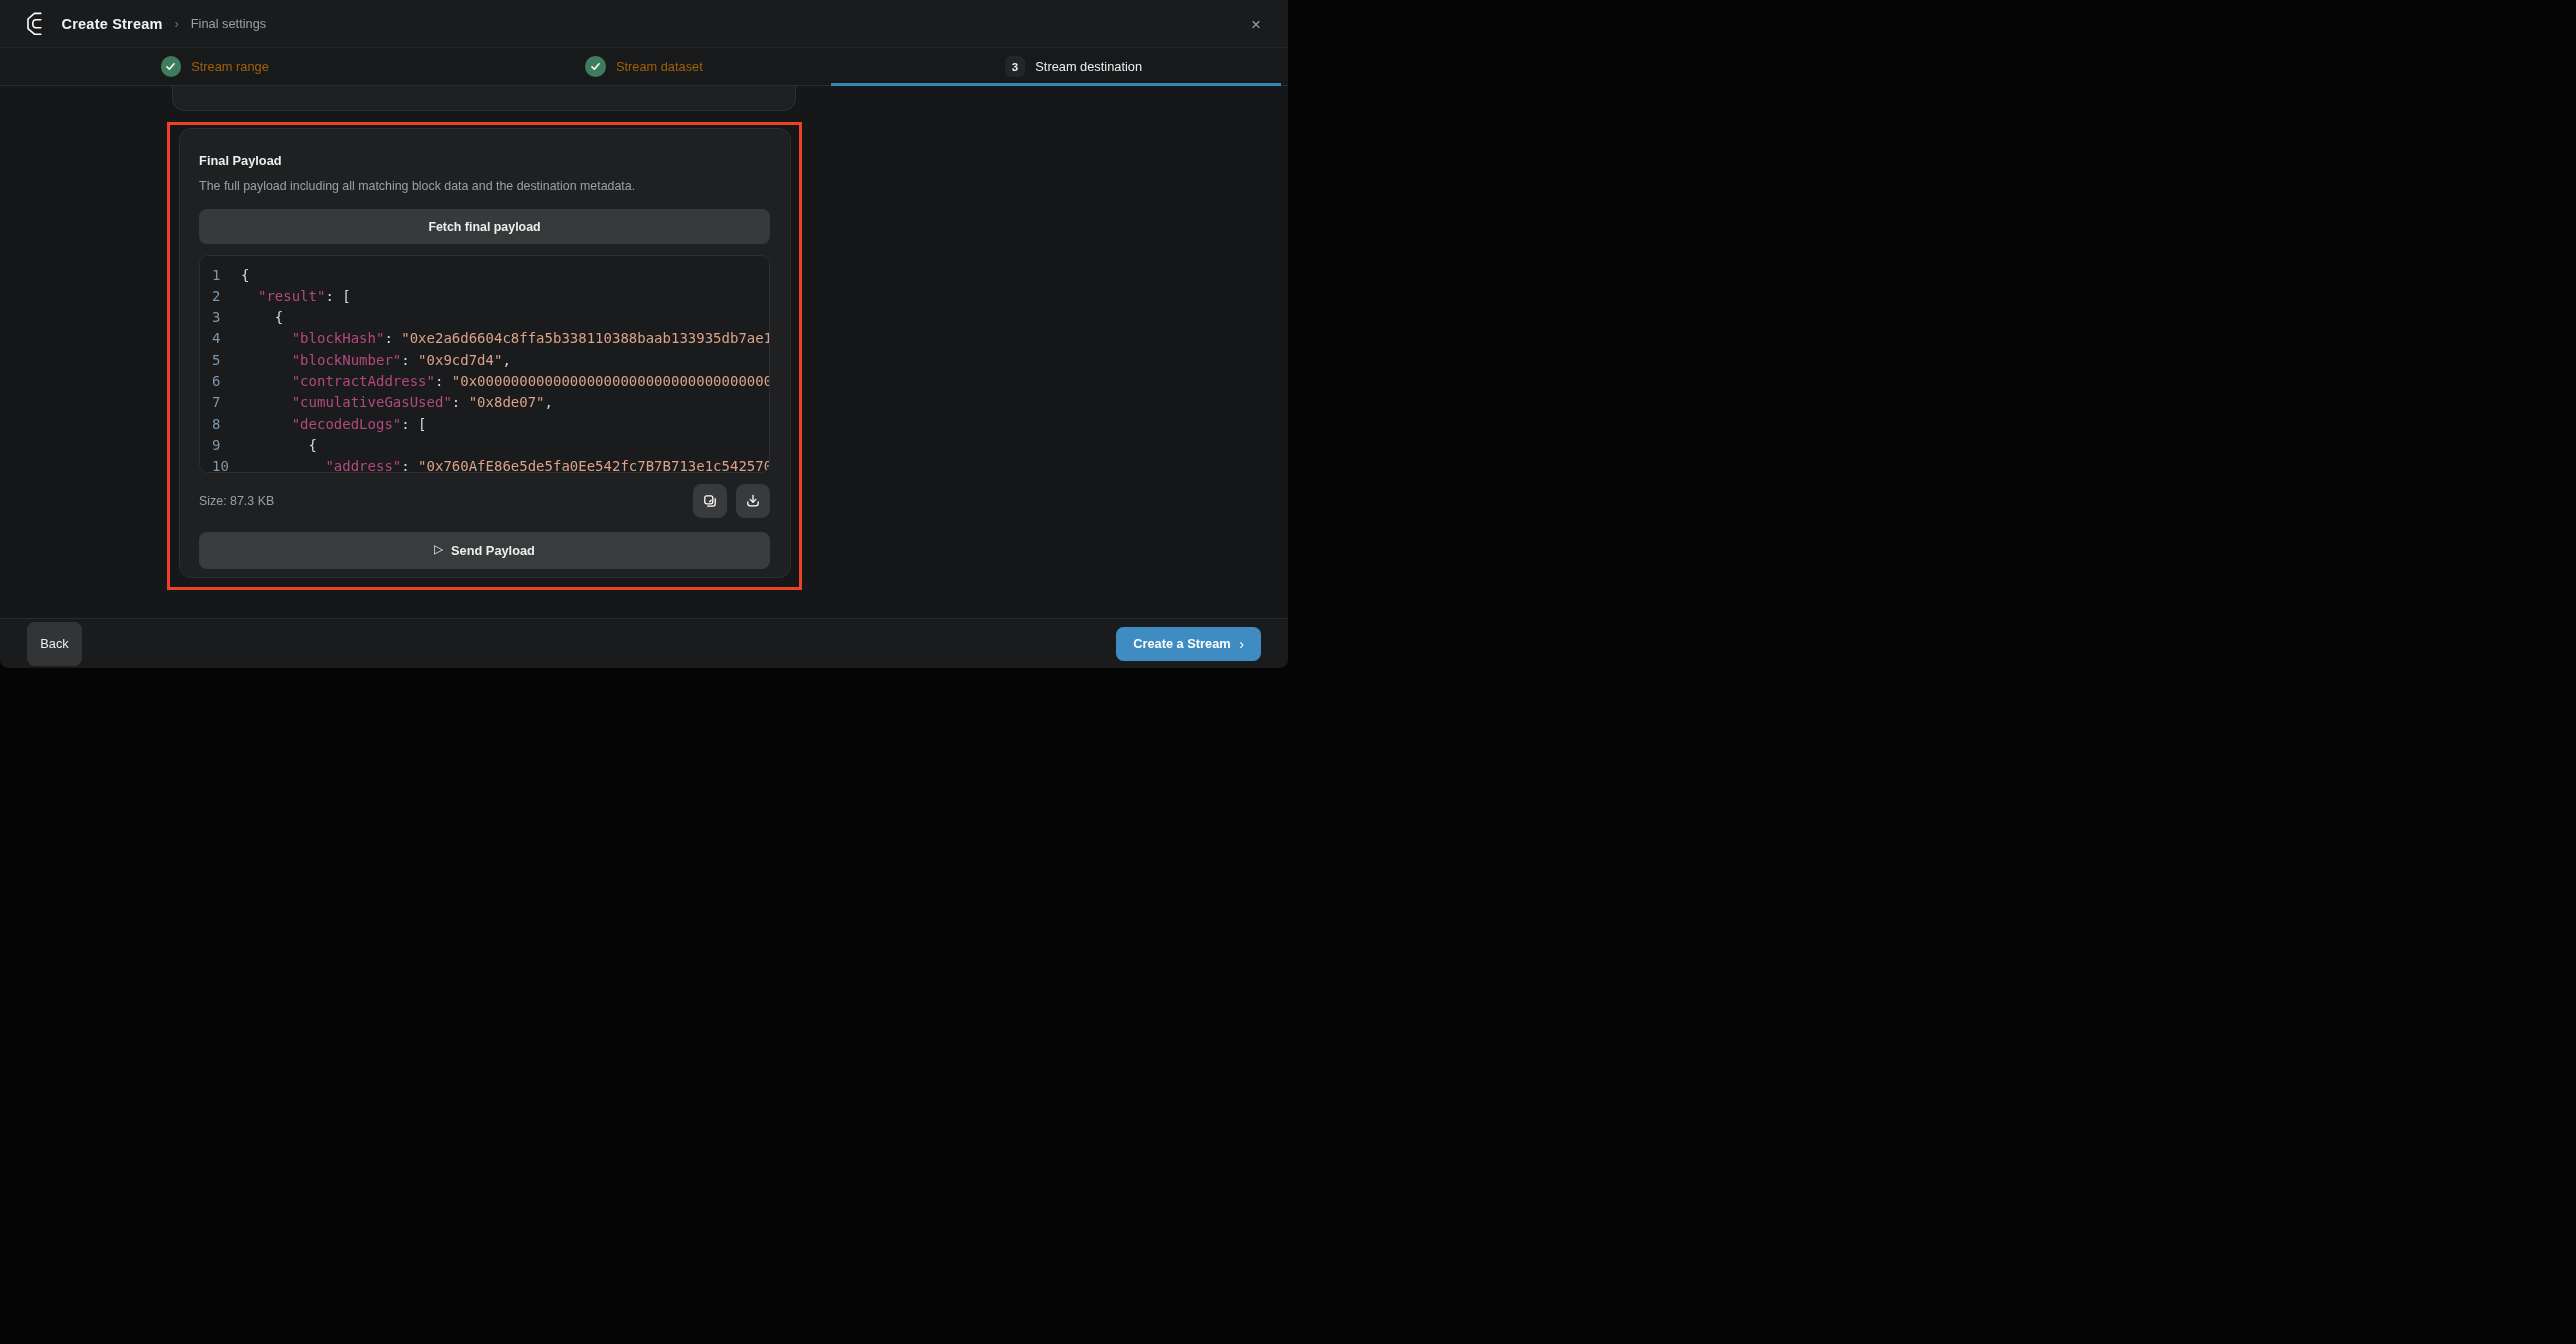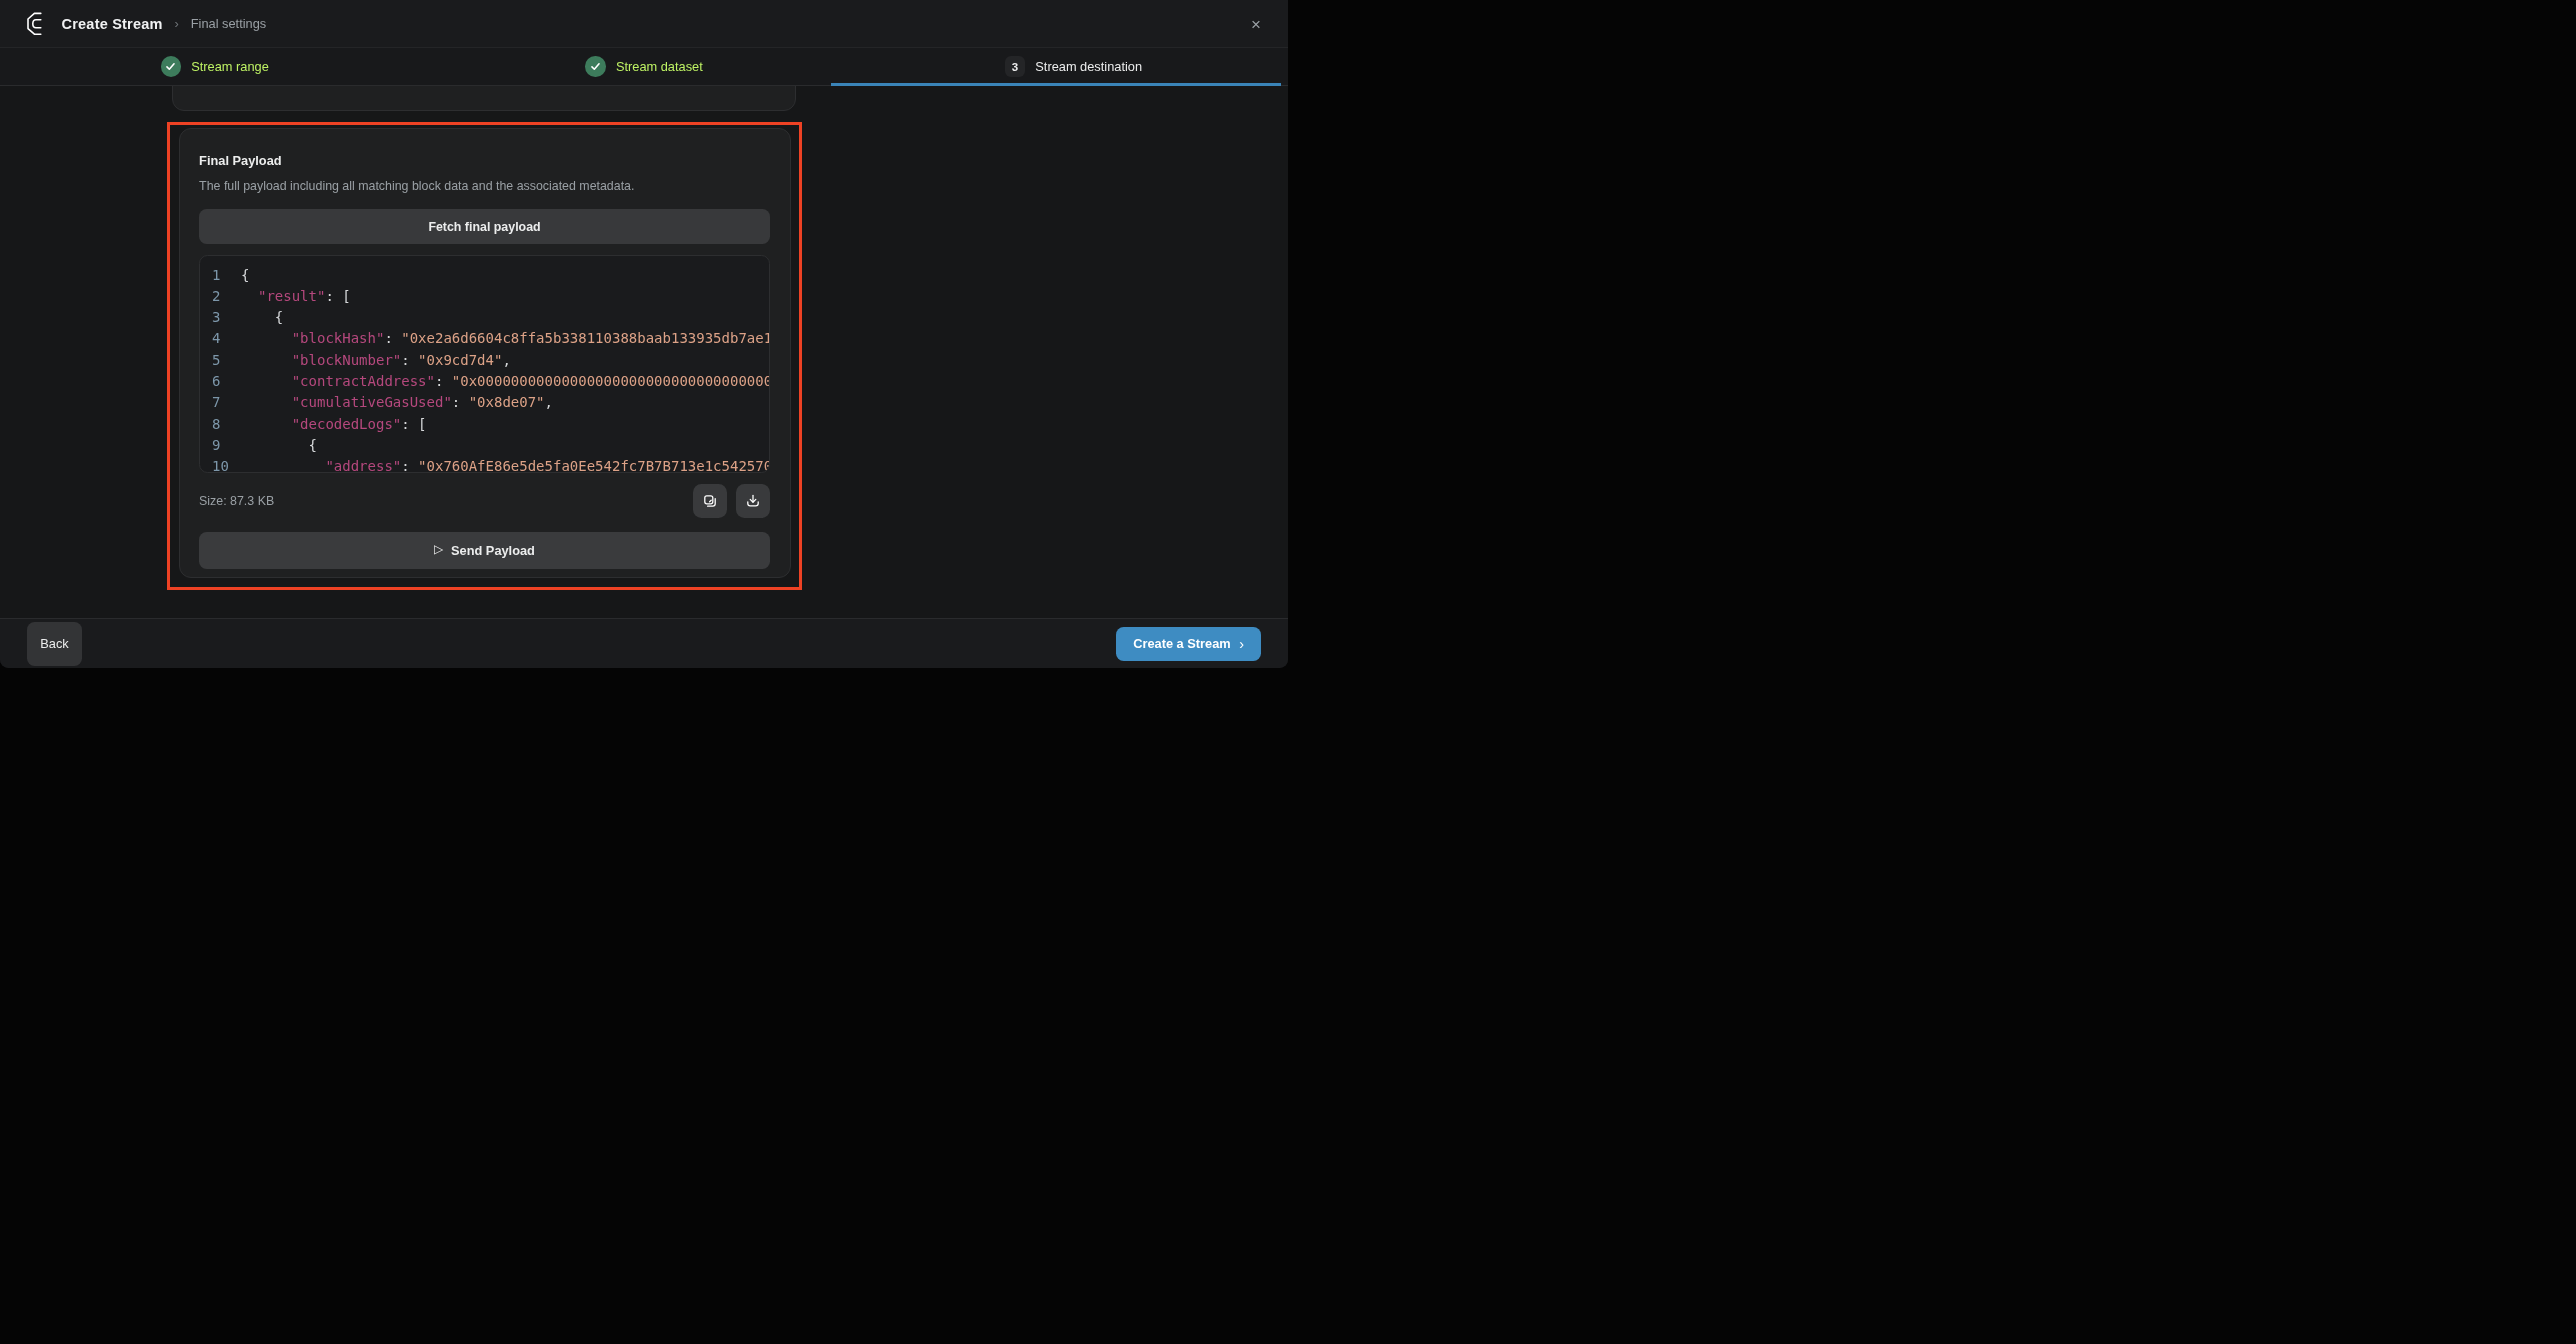--- a/index.html
+++ b/index.html
@@ -17,21 +17,21 @@
   .crumb-sep { color:#6f7478; font-size:12.8px; margin:0 12px; }
   .topbar-sub { color:#9aa0a5; font-size:12.8px; }
   .close-btn { position:absolute; right:27px; top:50%; transform:translateY(-50%);
                color:#9aa0a5; font-size:17px; line-height:1; cursor:pointer; background:none; border:none;
                font-family:"Liberation Sans", sans-serif; }
 
   
   .stepper { height:38px; flex:0 0 38px; background:#18191b; border-bottom:0.9px solid #2a2b2d;
              display:flex; }
   .step { flex:1; display:flex; align-items:center; justify-content:center; gap:10.2px; position:relative; cursor:pointer; }
-  .step-label { font-size:12.8px; color:#bef264; }
+  .step-label { font-size:12.8px; color:#a16207; }
   .step.active .step-label { color:#eceded; font-weight:500; }
   .check-circle { width:20.5px; height:20.5px; border-radius:50%; background:#3d7c5c;
                   display:flex; align-items:center; justify-content:center; flex:0 0 auto; }
   .num-badge { width:20.5px; height:20.5px; border-radius:6px; background:#242527; color:#eceded;
                font-size:11.5px; font-weight:600; display:flex; align-items:center; justify-content:center; flex:0 0 auto; }
   .step.active::after { content:""; position:absolute; left:-28px; right:6.8px; bottom:-0.9px;
                         height:2.6px; background:#3a84b8; }
 
   
   .content { flex:1; position:relative; background:#161718; overflow:hidden; }
@@ -123,21 +123,21 @@
       <span class="step-label">Stream destination</span>
     </div>
   </nav>
 
   <main class="content">
     <div class="partial-card"></div>
 
     <div class="highlight-box">
       <section class="payload-card">
         <h3 class="payload-title">Final Payload</h3>
-        <p class="payload-desc">The full payload including all matching block data and the associated metadata.</p>
+        <p class="payload-desc">The full payload including all matching block data and the destination metadata.</p>
 
         <div class="fetch-row">
           <button class="fetch-btn">Fetch final payload</button>
         </div>
 
         <div class="code-block">
           <div>
               <div class="code-line"><span class="ln">1</span><span class="lc"><span class="tk-p">{</span></span></div>
               <div class="code-line"><span class="ln">2</span><span class="lc"><span class="tk-p">  </span><span class="tk-k">"result"</span><span class="tk-p">: [</span></span></div>
               <div class="code-line"><span class="ln">3</span><span class="lc"><span class="tk-p">    {</span></span></div>

